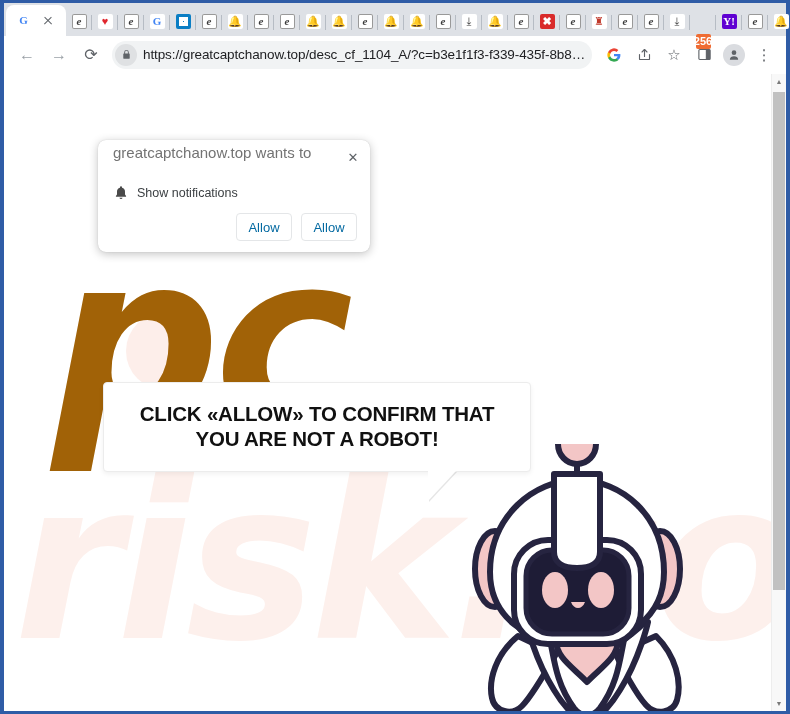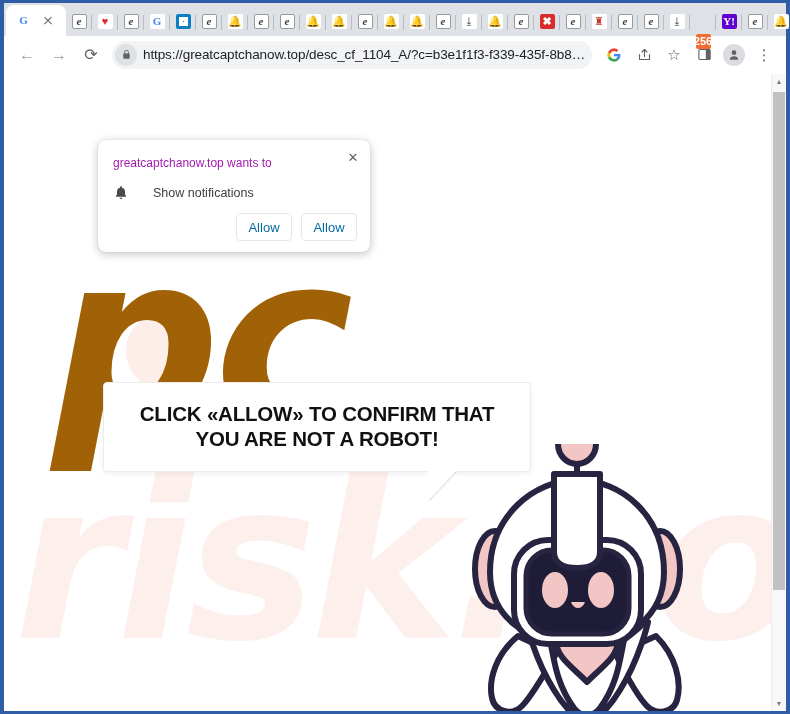--- a/index.html
+++ b/index.html
@@ -300,28 +300,28 @@
   }
   .dlg-close {
     position: absolute;
     right: 8px; top: 8px;
     width: 18px; height: 18px;
     display: flex; align-items: center; justify-content: center;
     color: #5f6368; font-size: 13px;
   }
   .dlg-title {
     position: absolute;
-    left: 15px; top: 16px;
-    font-size: 12px;
-    color: #a21caf;
+    left: 15px; top: 4px;
+    font-size: 15px;
+    color: #737373;
   }
   .dlg-row {
     position: absolute;
     left: 15px; top: 45px;
-    display: flex; align-items: center; gap: 24px;
+    display: flex; align-items: center; gap: 8px;
   }
   .dlg-bell { width: 16px; height: 16px; color: #4a4a4a; }
   .dlg-bell svg { width: 100%; height: 100%; display: block; }
   .dlg-rowlabel { font-size: 12.5px; color: #3c4043; }
   .dlg-actions {
     position: absolute;
     right: 13px; bottom: 11px;
     display: flex; gap: 9px;
   }
   .dlg-btn {

